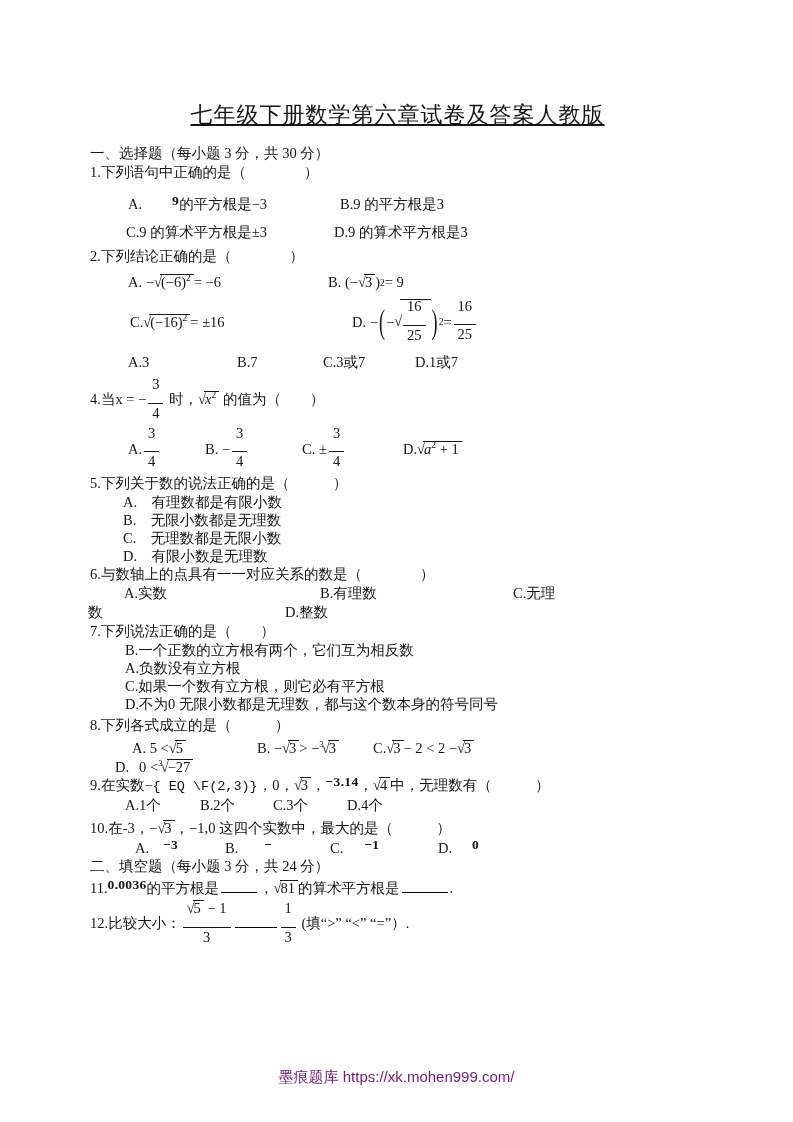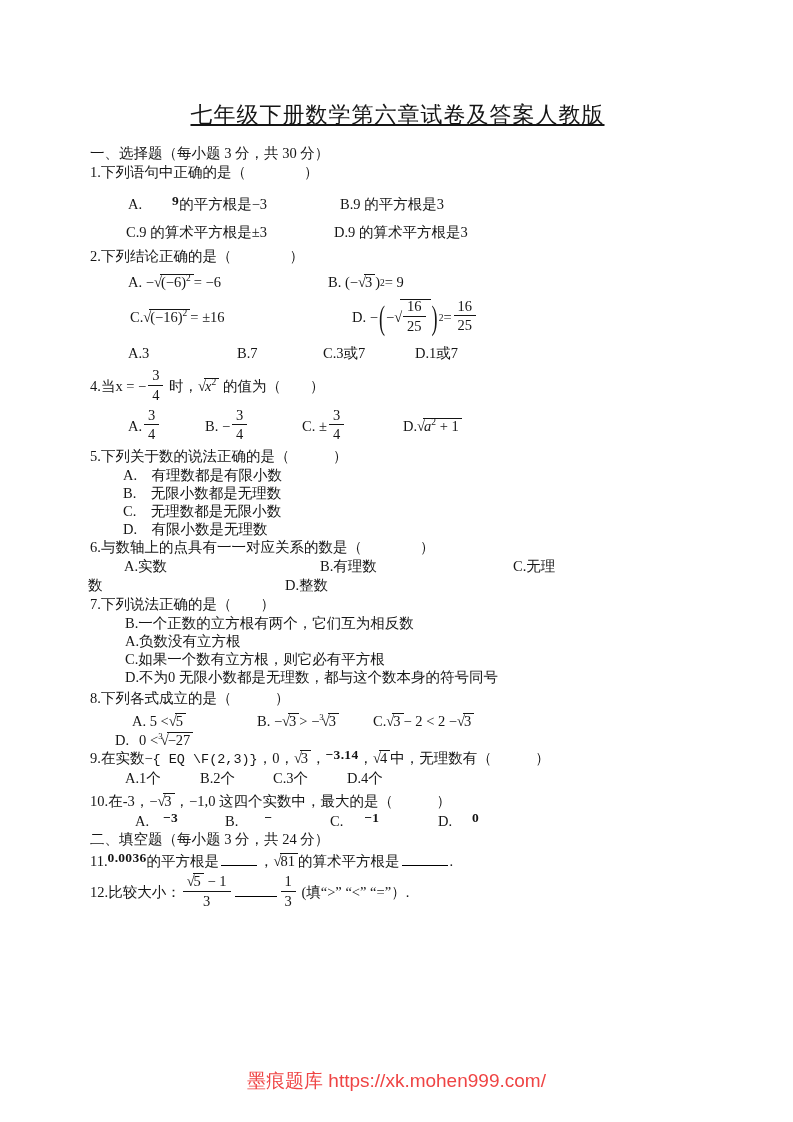--- a/index.html
+++ b/index.html
@@ -18,30 +18,30 @@
   
   em{font-style:italic;}
   sup.m-sup{font-size:9.5px;line-height:0;vertical-align:super;}
   .m-sqrt{white-space:nowrap;}
   .m-sign{letter-spacing:-1px;}
   .m-ix{font-size:9px;line-height:0;vertical-align:super;margin-right:-2px;}
   .m-rad{display:inline-block;border-top:1.2px solid currentColor;
          padding:0 3px 0 1px;line-height:1.1;margin-left:-1px;}
   .m-frac{display:inline-flex;flex-direction:column;text-align:center;
           vertical-align:middle;line-height:1.15;margin:0 2px;position:relative;top:-2px;}
-  .m-num{border-bottom:1.2px solid currentColor;padding:0 4px 1px 4px;display:block;}
+  .m-num{border-bottom:1.2px solid currentColor;padding:0 4px 10px 4px;display:block;}
   .m-den{padding:1px 4px 0 4px;display:block;}
   .m-big{display:inline-block;transform:scaleY(1.85);font-size:1.25em;line-height:1;
          vertical-align:middle;padding:0 1px;font-weight:400;}
   .m-gap{display:inline-block;}
   .m-blank{display:inline-block;border-bottom:1.2px solid #000;height:13px;margin:0 2px;}
   .m-field{font-weight:600;font-size:13.5px;position:relative;top:-4px;letter-spacing:0.3px;}
   .m-mono{font-family:"Liberation Mono","DejaVu Sans Mono",monospace;font-size:0.93em;}
-  .footer{position:absolute;left:0;right:0;top:1068px;text-align:center;color:#ef4444;
-          font-size:19px;font-family:"Liberation Sans","DejaVu Sans",sans-serif;}
+  .footer{position:absolute;left:0;right:0;top:1068px;text-align:center;color:#701a75;
+          font-size:15px;font-family:"Liberation Sans","DejaVu Sans",sans-serif;}
 </style>
 </head>
 <body>
 
 <div class="page">
   <div class="content">
 
     <h1 class="title">七年级下册数学第六章试卷及答案人教版</h1>
 
     <p class="sec">一、选择题（每小题 3 分，共 30 分）</p>

